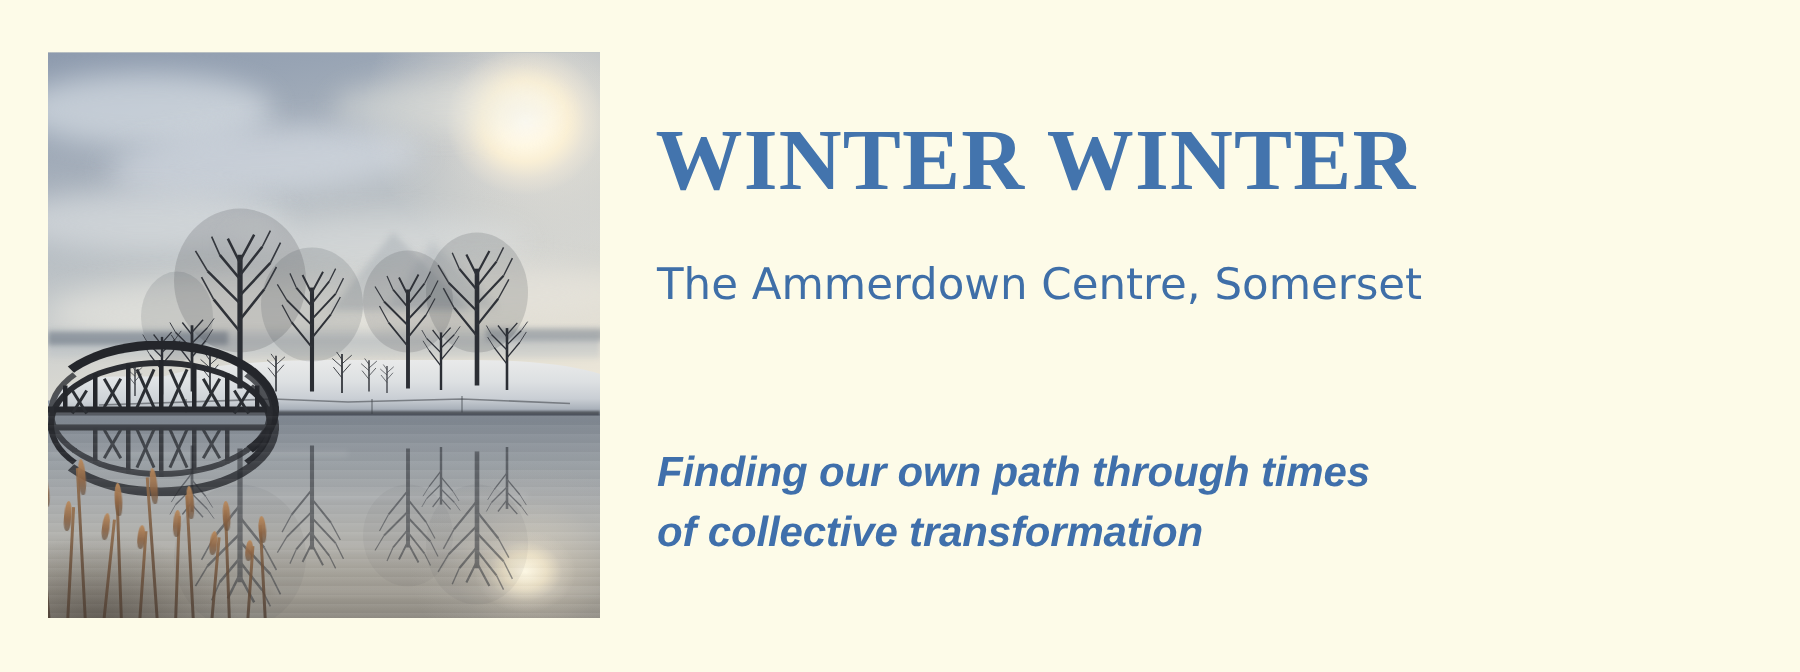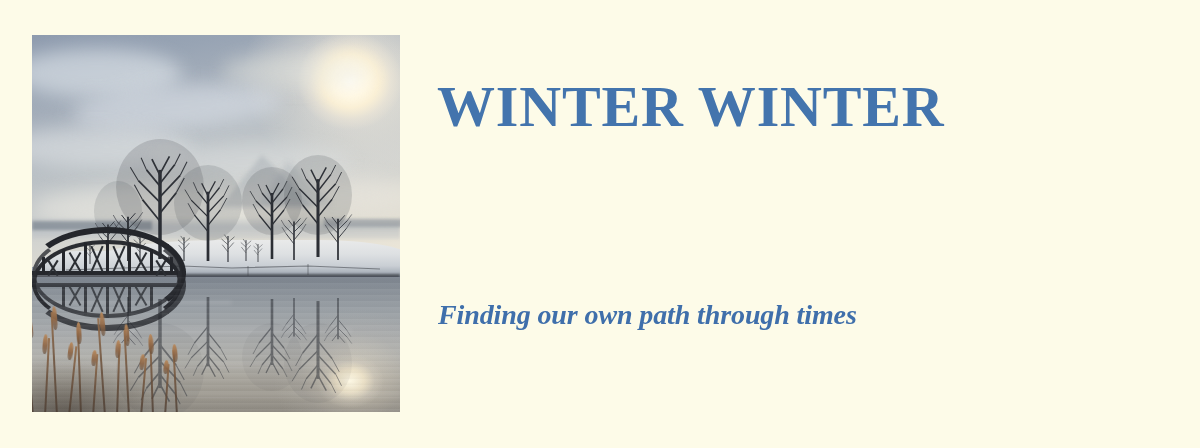--- a/index.html
+++ b/index.html
@@ -242,21 +242,21 @@
     color: #3f6fa8;
     white-space: nowrap;
   }
   #event-tagline {
     position: absolute;
     left: 1px;
     top: 295px;
     margin: 0;
   }
   #event-tagline .tagline-line {
-    font-family: Liberation Serif, serif;
+    font-family: Liberation Sans, sans-serif;
     font-size: 28px;
     line-height: 40px;
     font-weight: 700;
     font-style: italic;
     letter-spacing: -0.004em;
     color: #3f6fab;
     white-space: nowrap;
   }
 </style>
 </head>
@@ -469,21 +469,23 @@
       </div>
 
     </div>
   </div>
 
   <div id="text-block">
 
     <h1 id="event-title">WINTER WINTER</h1>
 
     <div id="event-details">
+      <div class="detail-line">The Ammerdown Centre, Somerset</div>
     </div>
 
     <div id="event-tagline">
       <div class="tagline-line">Finding our own path through times</div>
+      <div class="tagline-line">of collective transformation</div>
     </div>
 
   </div>
 
 </div>
 
 </body></html>

